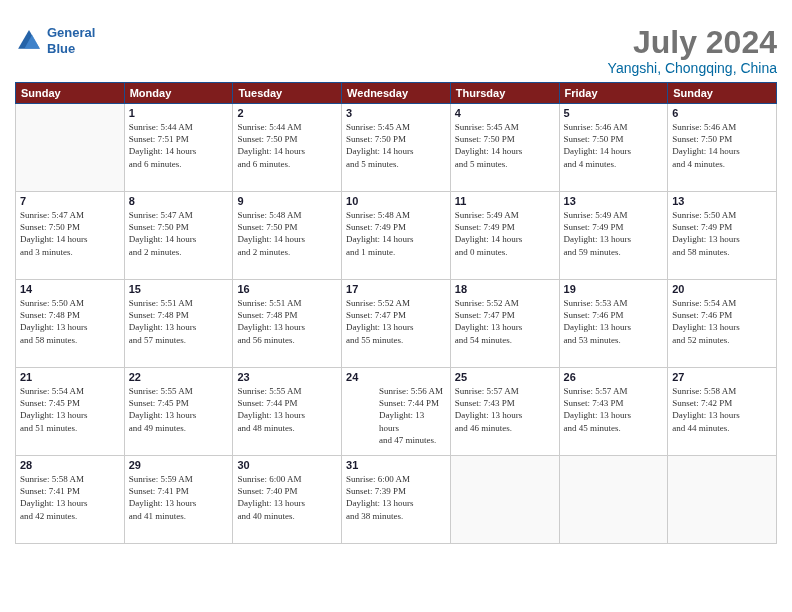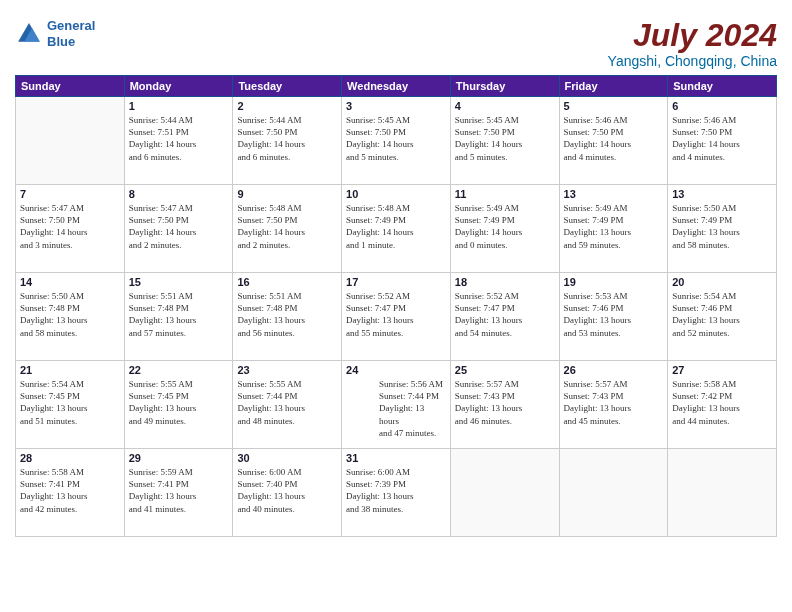--- a/index.html
+++ b/index.html
@@ -6,21 +6,21 @@
     body {
       width: 792px;
       height: 612px;
       font-family: Arial, sans-serif;
       background: #fff;
       overflow: hidden;
     }
     .page {
       width: 792px;
       height: 534px;
-      padding: 18px 15px;
+      padding: 25px 15px;
       display: flex;
       flex-direction: column;
     }
     .header {
       display: flex;
       justify-content: space-between;
       align-items: flex-start;
       margin-bottom: 6px;
     }
     .logo {
@@ -40,35 +40,34 @@
     .logo-icon {
       width: 28px;
       height: 28px;
     }
     .title-block {
       text-align: right;
     }
     .main-title {
       font-size: 32px;
       font-weight: bold;
-      color: #7f1d1d;
+      color: #737373;
       line-height: 1.1;
-      font-style: italic;
     }
     .subtitle {
       font-size: 14px;
       color: #0369a1;
     }
     .calendar {
       width: 100%;
       border-collapse: collapse;
       flex: 1;
     }
     .calendar th {
-      background: #4c1d95;
+      background: #7f1d1d;
       color: white;
       font-size: 11px;
       font-weight: bold;
       padding: 4px 5px;
       text-align: left;
       border: 1px solid #1a4d8f;
     }
     .calendar td {
       border: 1px solid #ccc;
       vertical-align: top;

